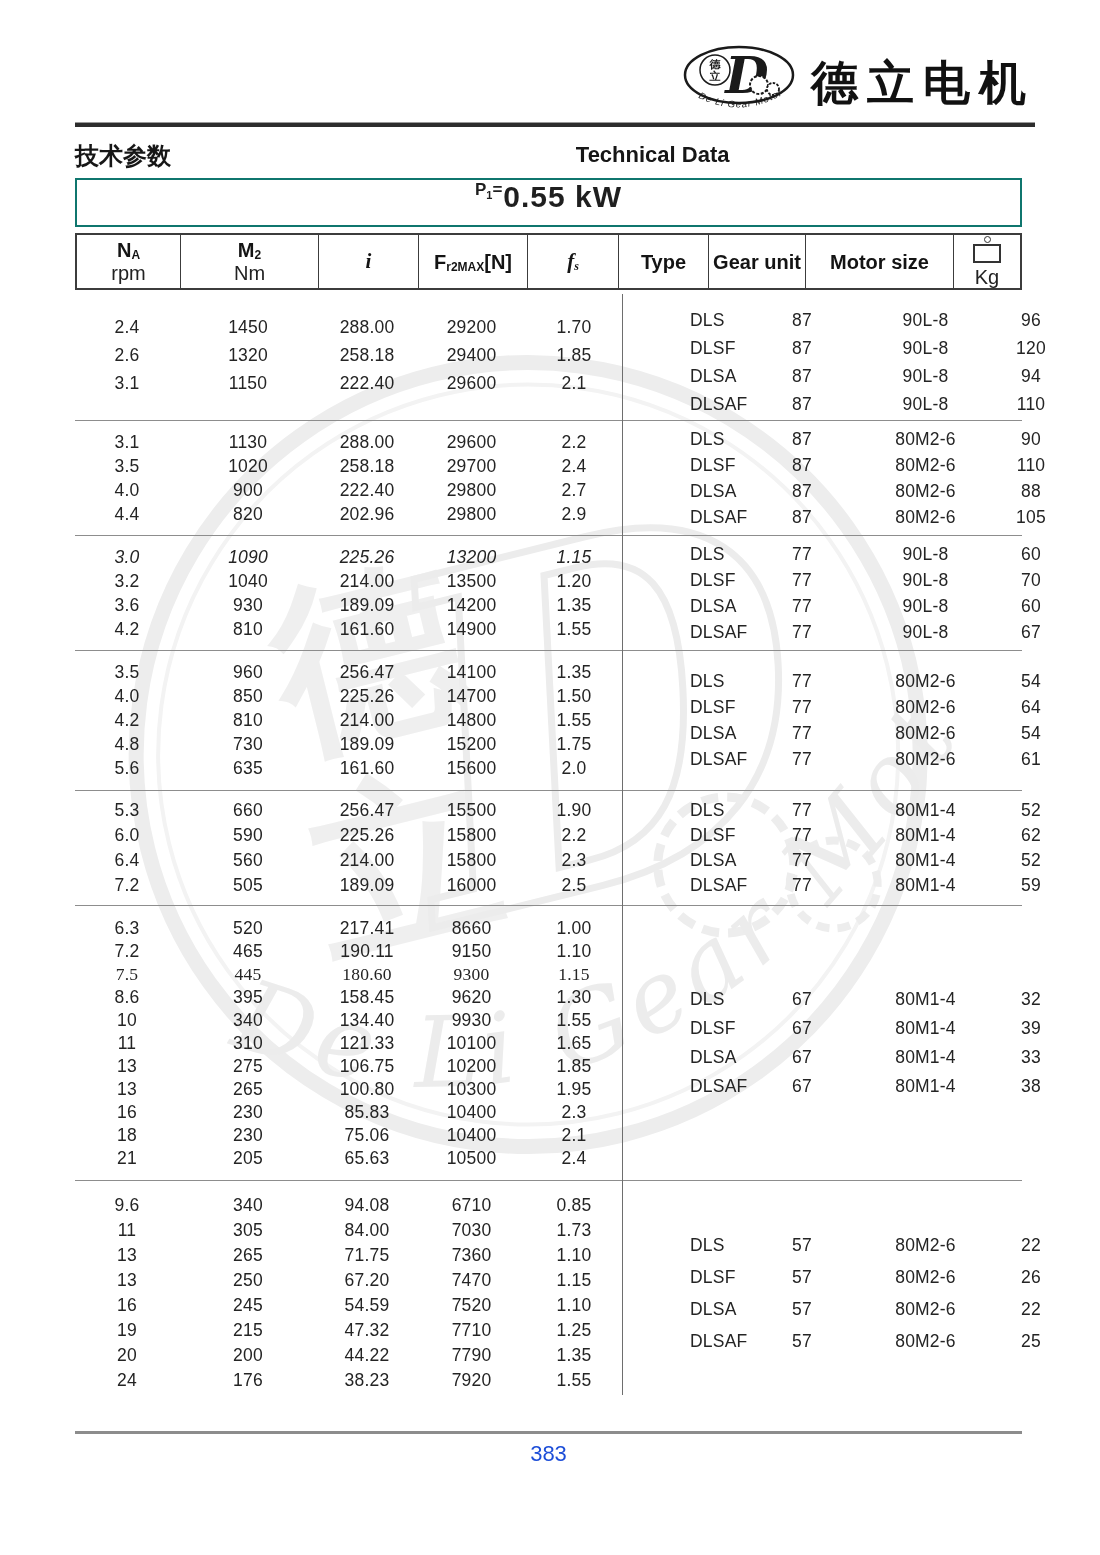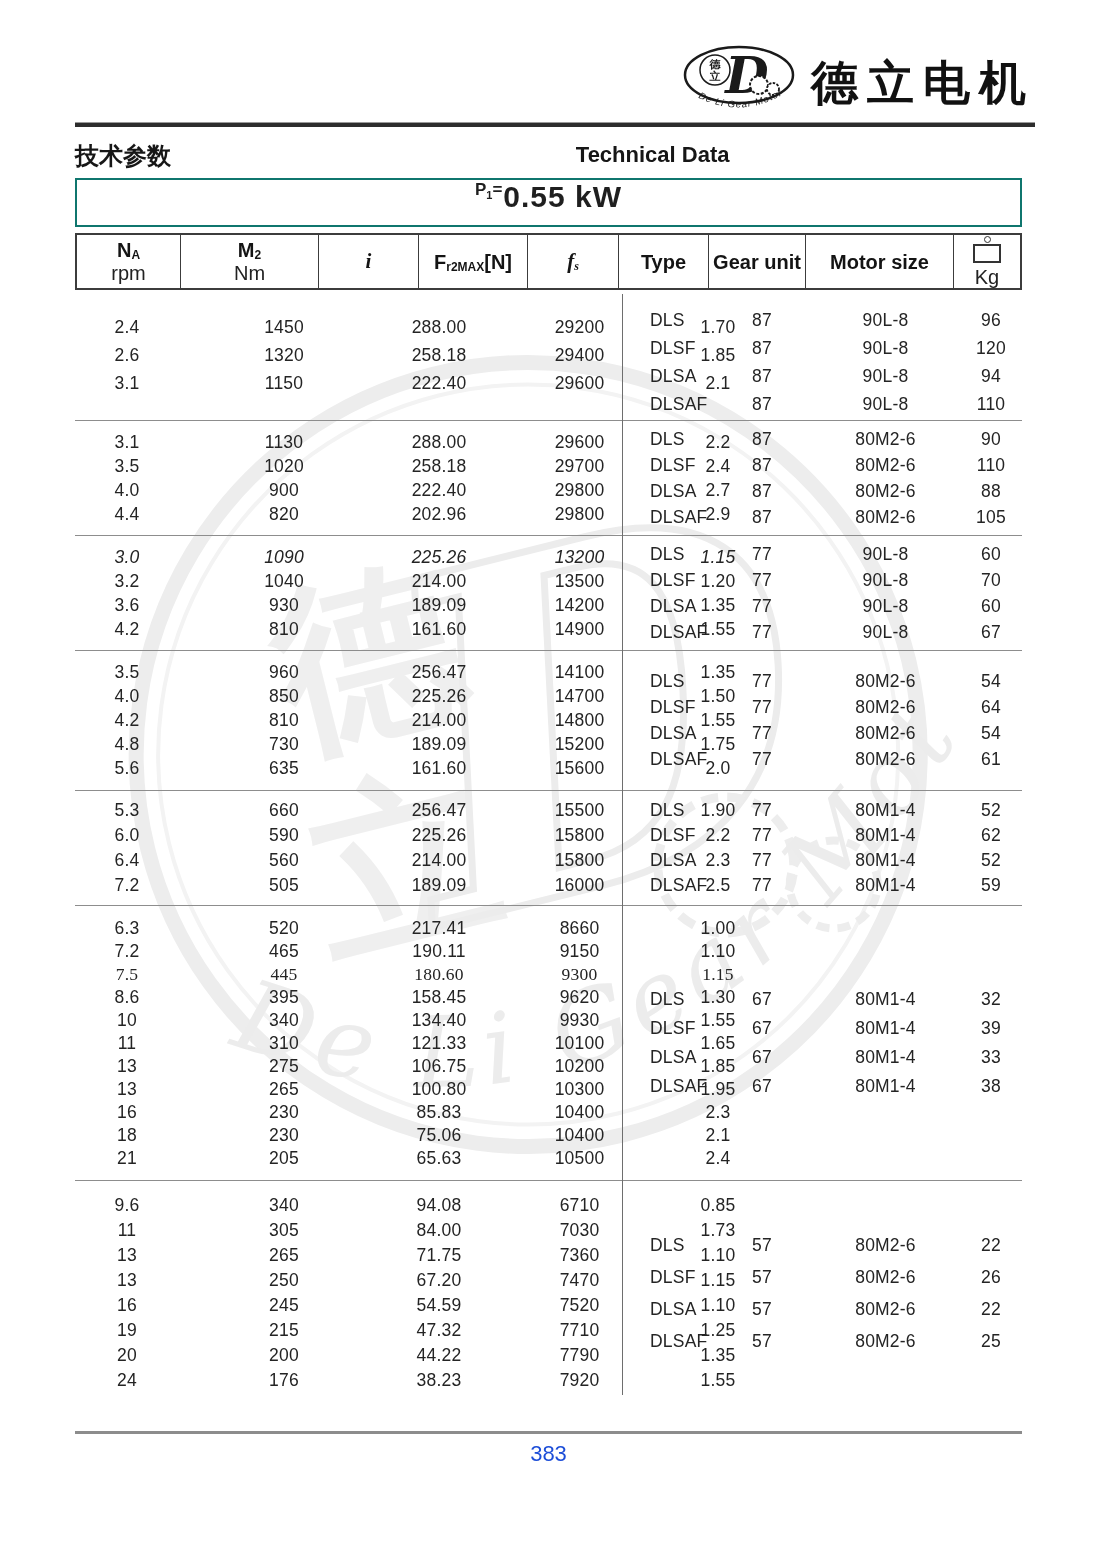--- a/index.html
+++ b/index.html
@@ -37,22 +37,22 @@
   .kg-knob{width:5px;height:5px;border:1.5px solid #333;border-radius:50%;background:#fff;margin-bottom:1px;}
   .kg-box{width:24px;height:15px;border:2px solid #333;background:#fff;}
   
   .tbody{position:absolute;top:290px;left:75px;width:947px;z-index:1;}
   .vdivider{position:absolute;left:547px;top:4px;height:calc(100% - 14px);width:1px;background:#6e6e6e;}
   .group{display:flex;box-sizing:border-box;}
   .group + .group{border-top:1px solid #8d8d8d;}
   .gleft{width:547px;display:flex;flex-direction:column;justify-content:center;}
   .gright{width:400px;display:flex;flex-direction:column;justify-content:center;box-sizing:border-box;}
   .row{display:grid;}
-  .row.lrow{grid-template-columns:104px 138px 100px 109px 96px;gap:36px;}
-  .row.rrow{grid-template-columns:91px 98px 149px 62px;}
+  .row.lrow{grid-template-columns:104px 138px 100px 109px 96px;}
+  .row.rrow{grid-template-columns:91px 98px 149px 62px;padding-left:40px;}
   .cell{display:flex;align-items:center;justify-content:center;font-size:17.5px;color:#242424;letter-spacing:0.2px;}
   .rrow .cell.type{justify-content:flex-start;padding-left:28px;}
   
   .bottom-rule{position:absolute;top:1431px;left:75px;width:947px;height:3px;background:#8c8c8c;z-index:2;}
   .page-number{position:absolute;top:1441px;left:75px;width:947px;text-align:center;font-size:22px;color:#1d4ed8;z-index:2;}
 </style>
 </head>
 <body>
 
 <div id="page">

